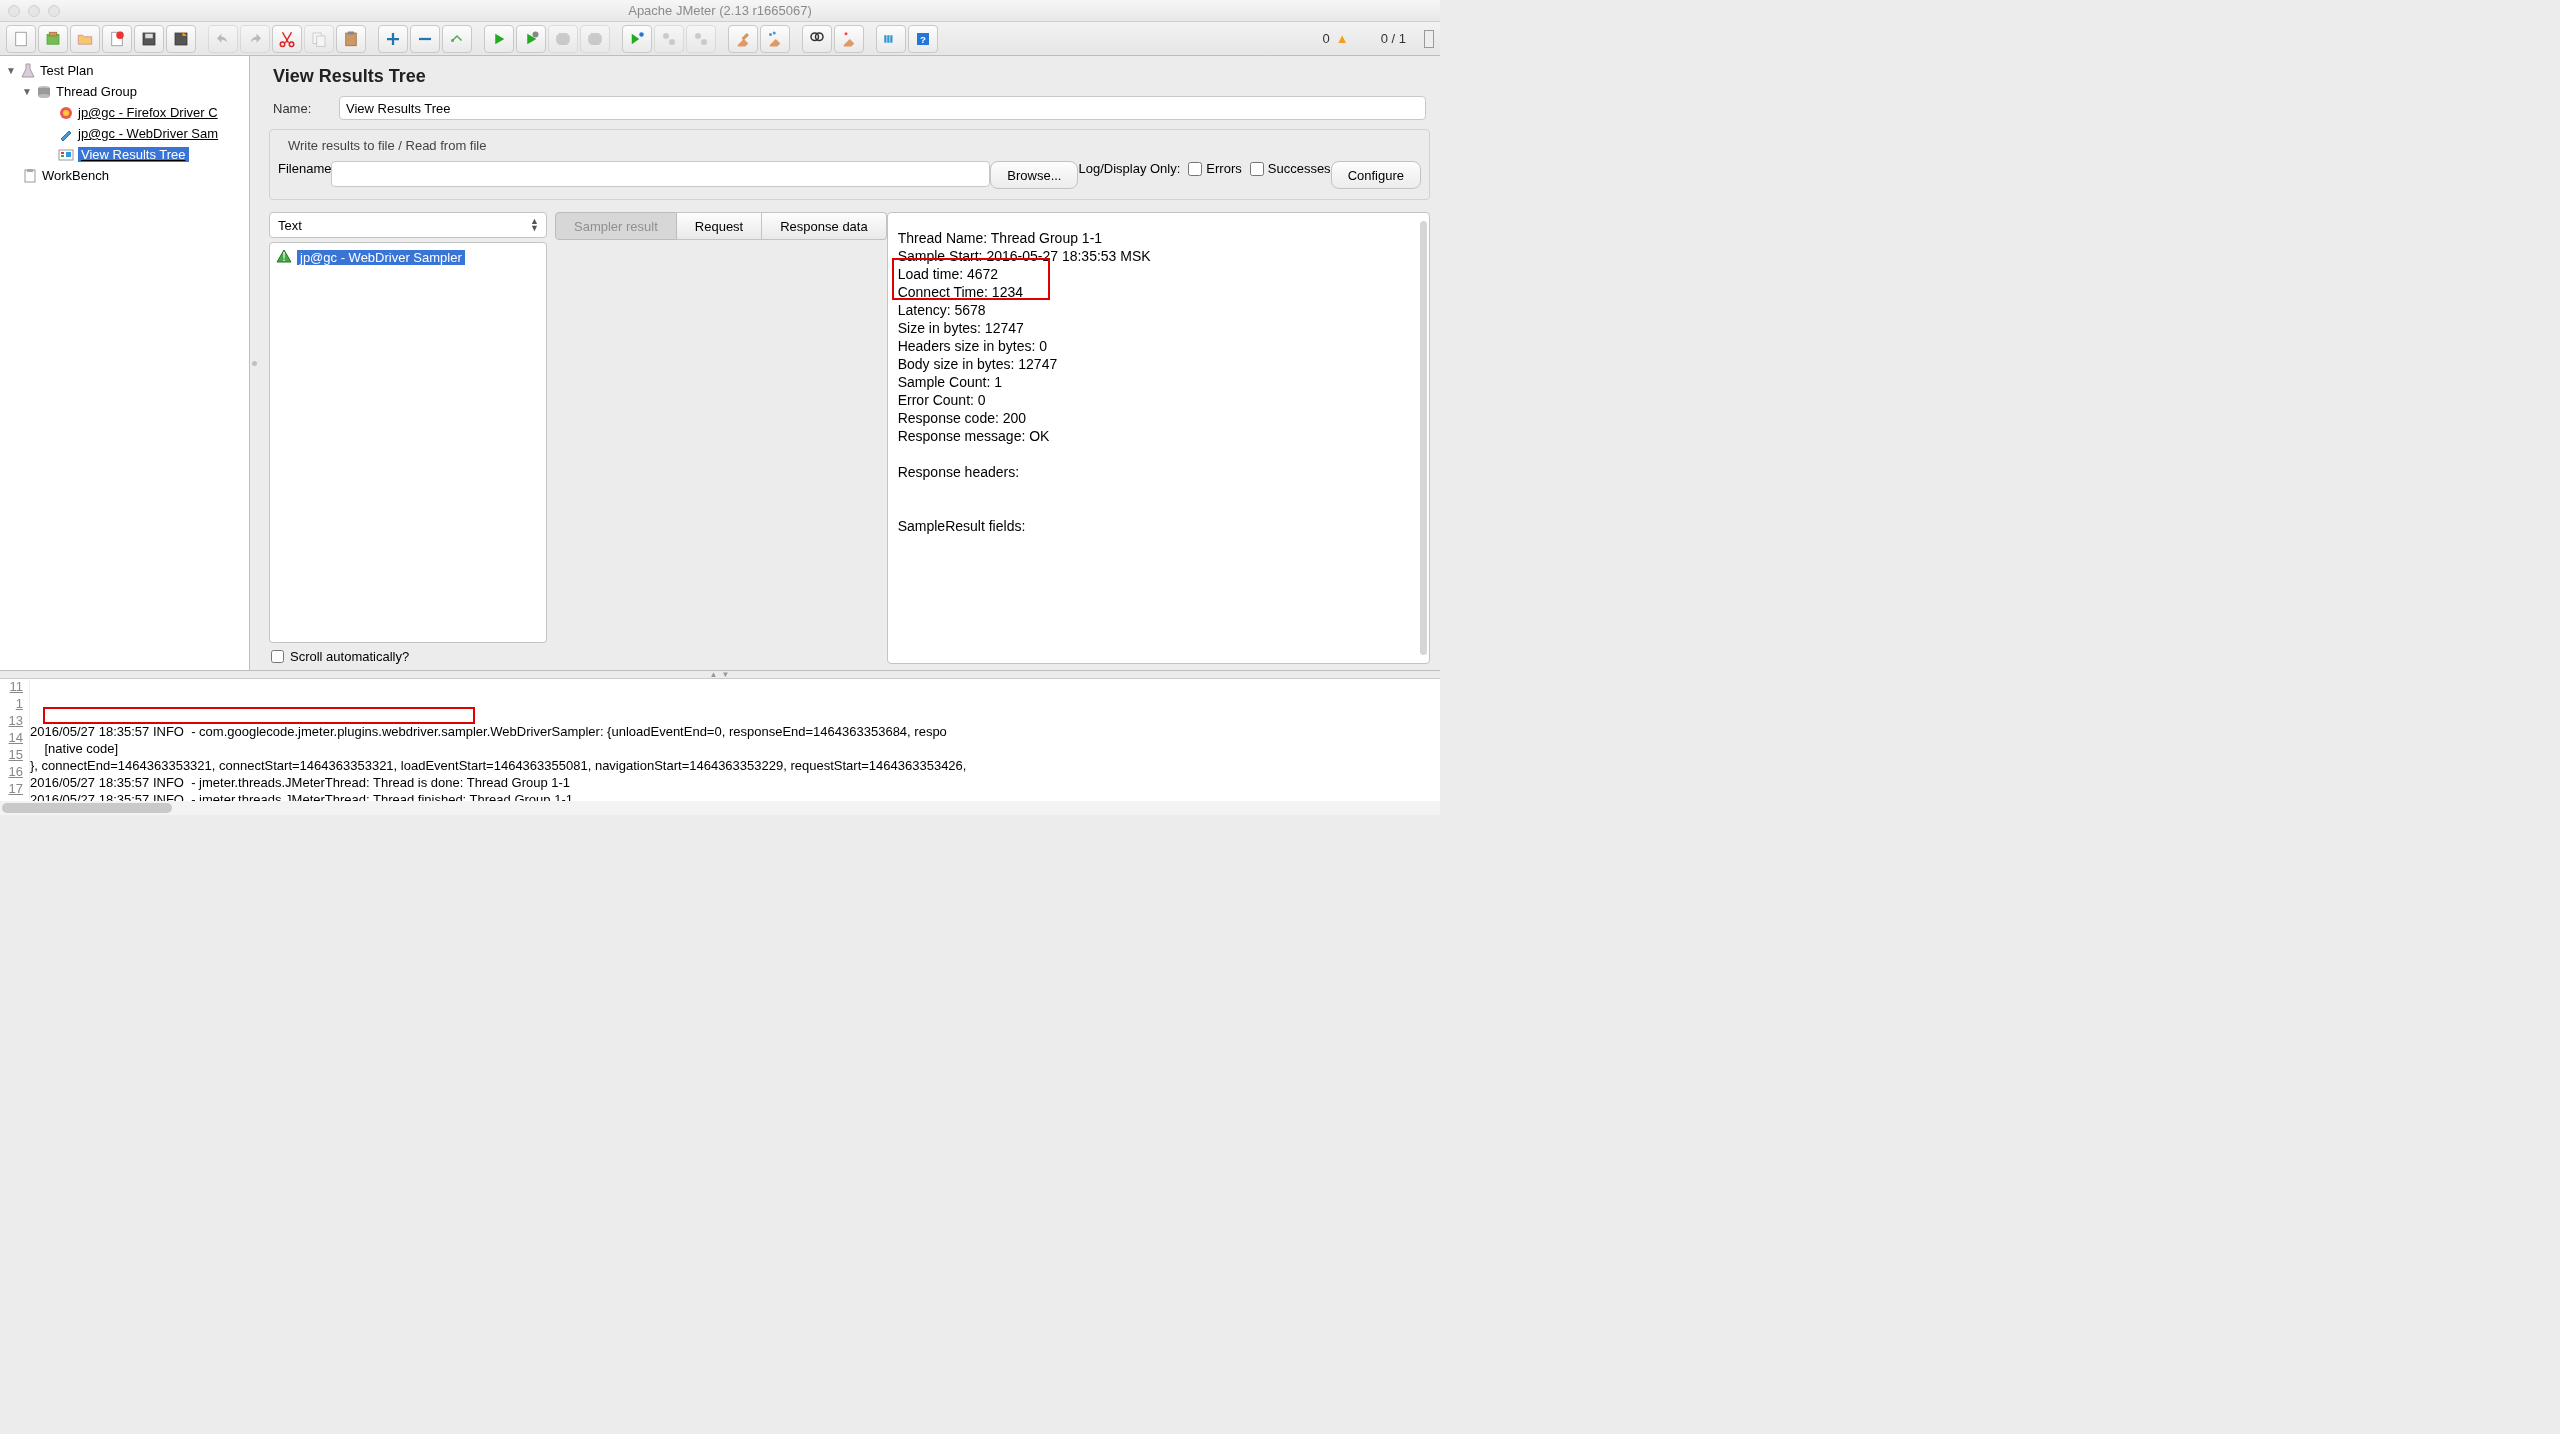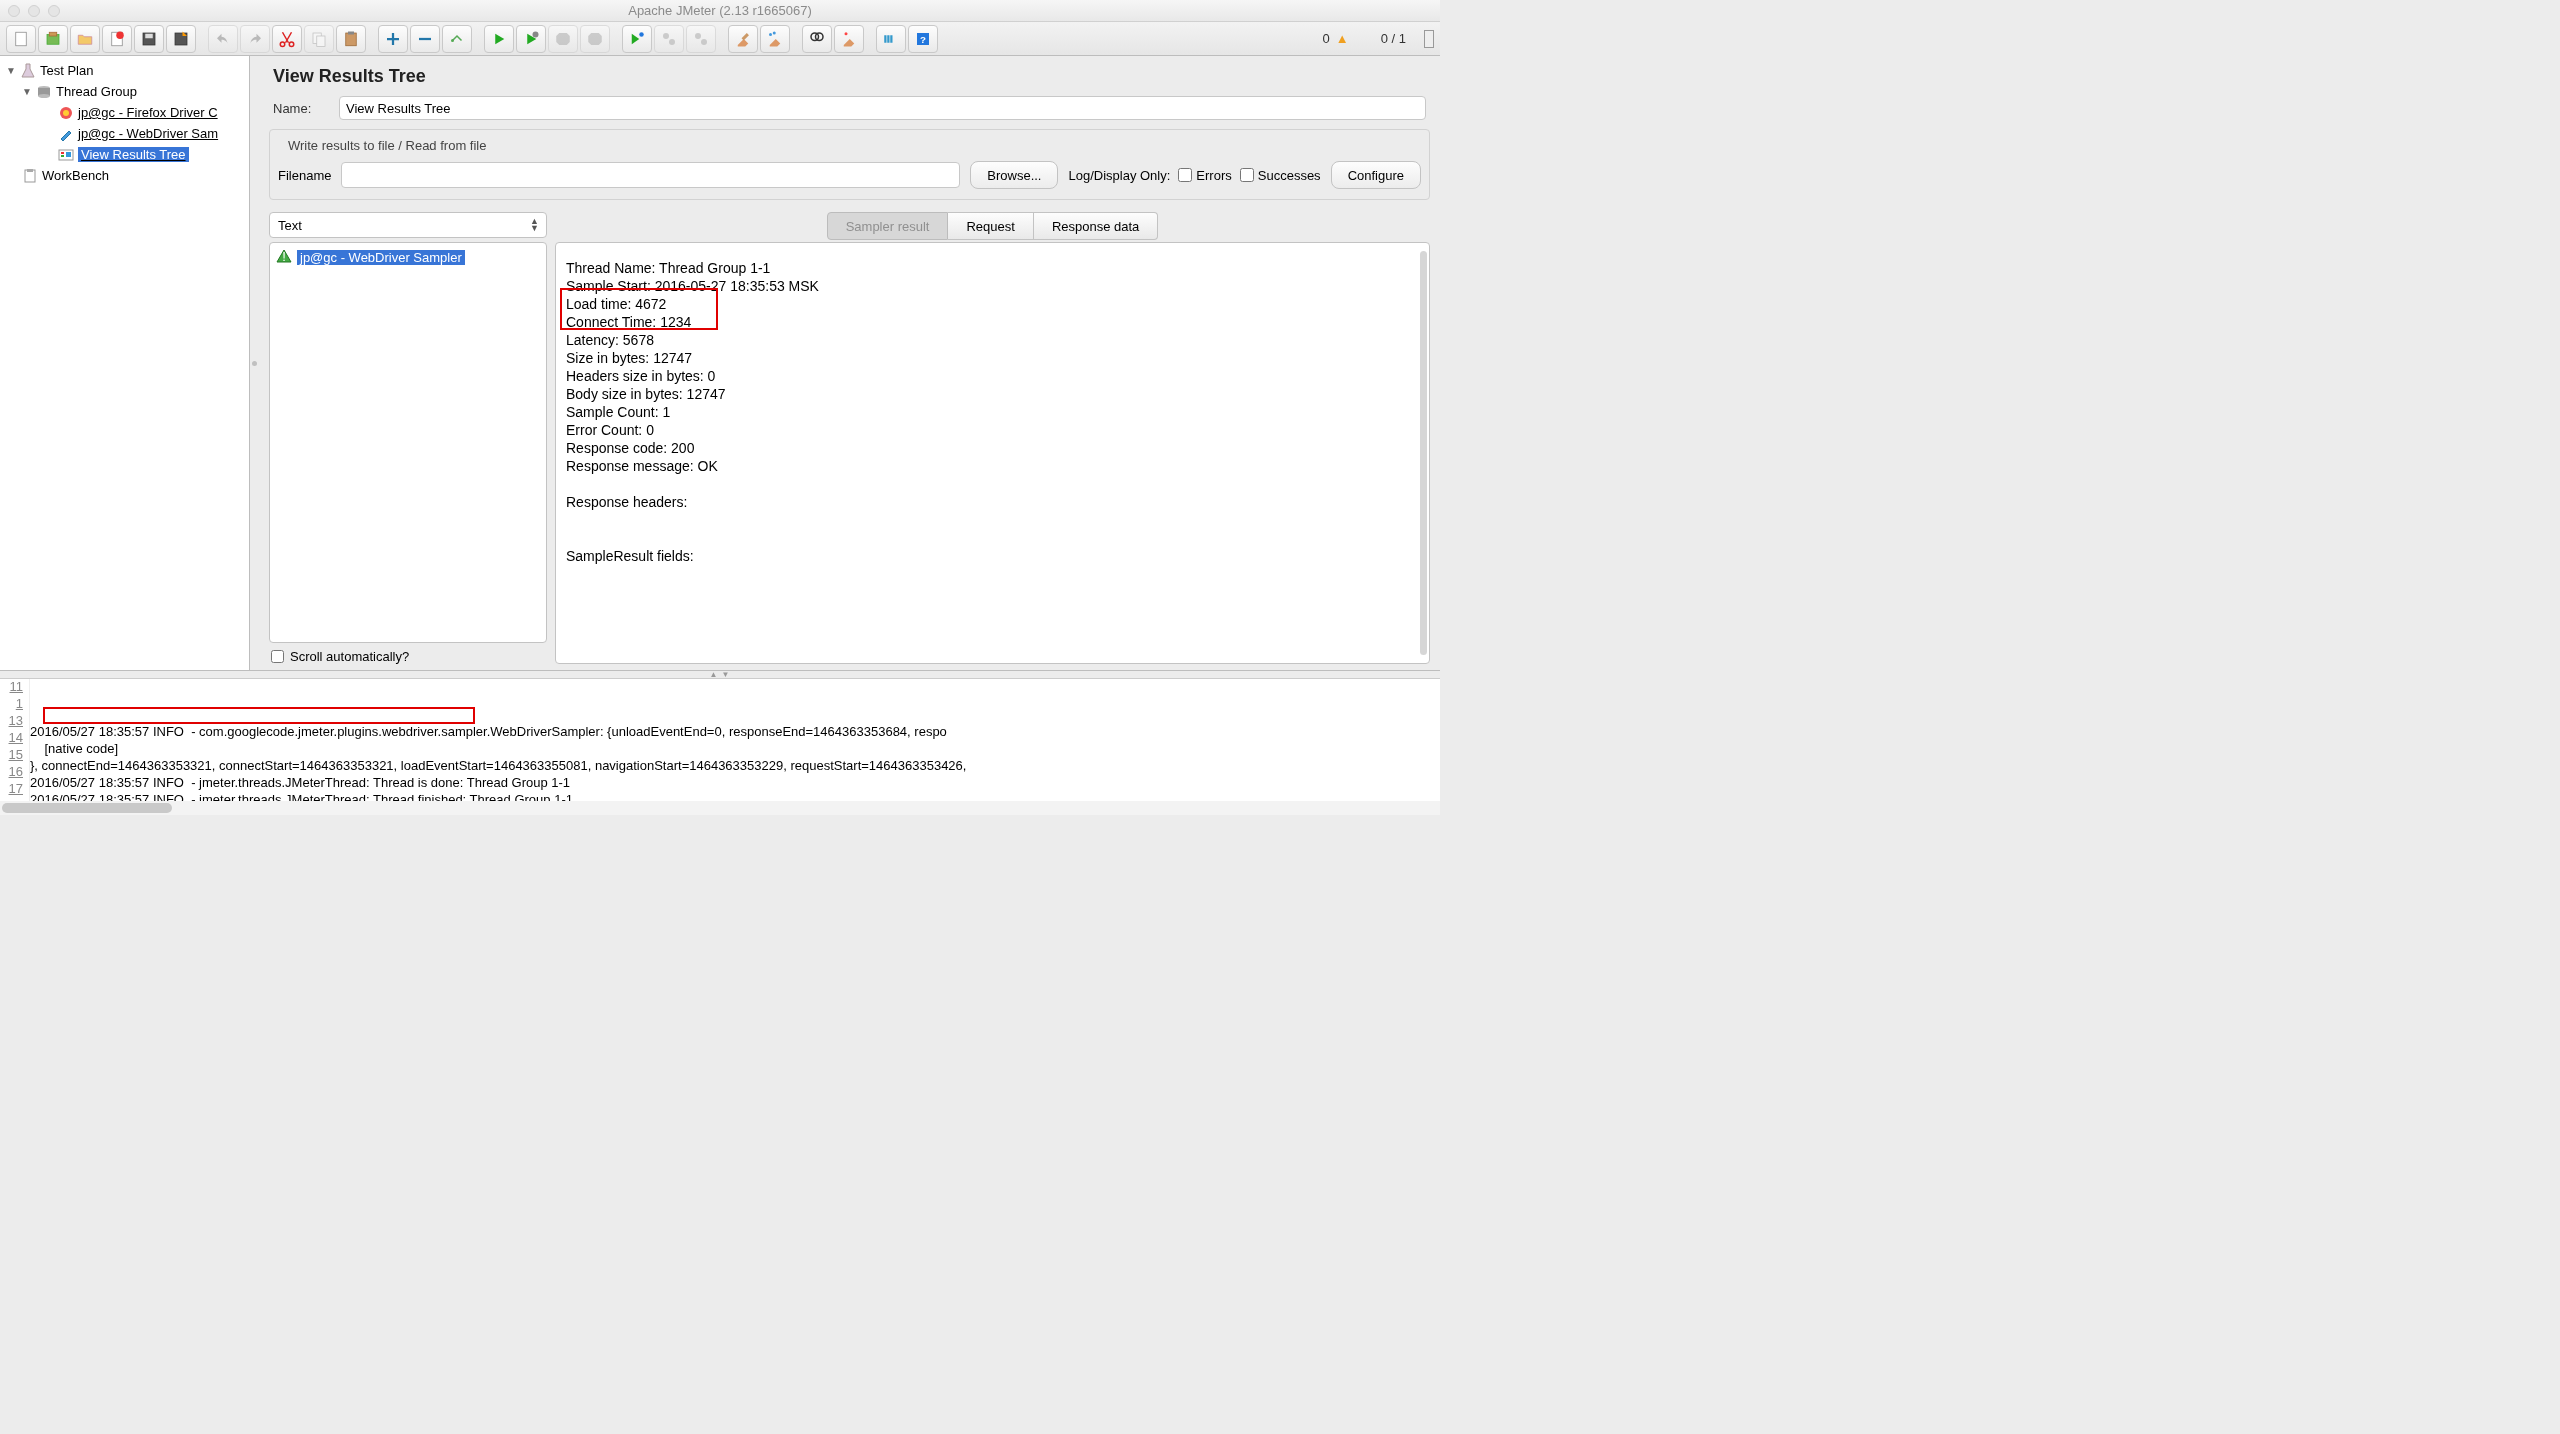--- a/index.html
+++ b/index.html
@@ -32,39 +32,39 @@
 .indent-2 { padding-left: 44px; text-decoration: underline; }
 
 .main { flex: 1; display: flex; flex-direction: column; background: #ececec; overflow: hidden; }
 .main-header { padding: 10px 14px 6px; font-size: 18px; font-weight: 600; color: #222; }
 .form-row { display: flex; align-items: center; padding: 3px 14px; gap: 8px; }
 .form-row label { color: #333; font-size: 13px; min-width: 58px; }
 .form-row input[type=text] { flex: 1; height: 24px; border: 1px solid #c8c8c8; border-radius: 4px; padding: 0 6px; background: #fff; font-size: 13px; }
 
 .fieldset { margin: 6px 10px; border: 1px solid #d2d2d2; border-radius: 4px; padding: 8px 8px 10px; }
 .fieldset-title { font-size: 13px; color: #444; margin: -15px 0 8px 6px; background: #ececec; display: inline-block; padding: 0 4px; }
-.file-row { display: flex; align-items: center; gap: 10px; }
+.file-row { display: flex; align-items: flex-start; }
 .file-row label { font-size: 13px; }
 .file-row input[type=text] { flex: 1; height: 26px; border: 1px solid #c8c8c8; border-radius: 4px; padding: 0 6px; background: #fff; }
 .btn { height: 28px; padding: 0 16px; border: 1px solid #c3c3c3; background: linear-gradient(#fdfdfd, #ececec); border-radius: 8px; cursor: pointer; font-size: 13px; }
 .log-only { display: flex; align-items: center; gap: 8px; font-size: 13px; }
 .chk { display: flex; align-items: center; gap: 4px; }
 .chk input { width: 14px; height: 14px; }
 
 .results-area { flex: 1; display: flex; padding: 6px 10px 6px 10px; gap: 8px; overflow: hidden; }
 .left-col { width: 278px; display: flex; flex-direction: column; }
 .combo { height: 26px; border: 1px solid #c3c3c3; border-radius: 4px; background: #fff; display: flex; align-items: center; justify-content: space-between; padding: 0 8px; cursor: pointer; margin-bottom: 4px; }
 .combo .arrows { font-size: 9px; line-height: 7px; color: #555; letter-spacing: -1px; }
 .sample-list { flex: 1; border: 1px solid #c3c3c3; border-radius: 4px; background: #fff; padding: 4px; }
 .sample-item { display: flex; align-items: center; gap: 5px; padding: 2px; }
 .sample-item .icon { width: 16px; height: 16px; display: inline-flex; align-items: center; justify-content: center; }
 .sample-item .lbl { background: #3875d7; color: #fff; padding: 0 3px; font-size: 13px; }
 .scroll-row { display: flex; align-items: center; gap: 6px; padding: 6px 2px 0; }
 
-.right-col { flex: 1; display: flex; flex-direction: column; overflow: hidden; }
+.right-col { flex: 1; display: flex; flex-direction: row; overflow: hidden; }
 .tabs-row { display: flex; justify-content: center; gap: 0; margin-bottom: 2px; }
 .tab { height: 28px; padding: 0 18px; border: 1px solid #c3c3c3; background: linear-gradient(#fdfdfd, #e9e9e9); display: flex; align-items: center; cursor: pointer; font-size: 13px; }
 .tab:first-child { border-radius: 4px 0 0 4px; }
 .tab:last-child { border-radius: 0 4px 4px 0; }
 .tab.active-dim { background: #d7d7d7; color: #909090; border-color: #bcbcbc; }
 .tab + .tab { border-left: none; }
 
 .result-panel { flex: 1; border: 1px solid #c3c3c3; border-radius: 4px; background: #fff; padding: 16px 10px 10px 10px; position: relative; overflow: hidden; }
 .result-text { font-size: 14px; line-height: 18px; color: #000; white-space: pre; }
 .red-box { position: absolute; border: 2px solid #e00000; pointer-events: none; }

